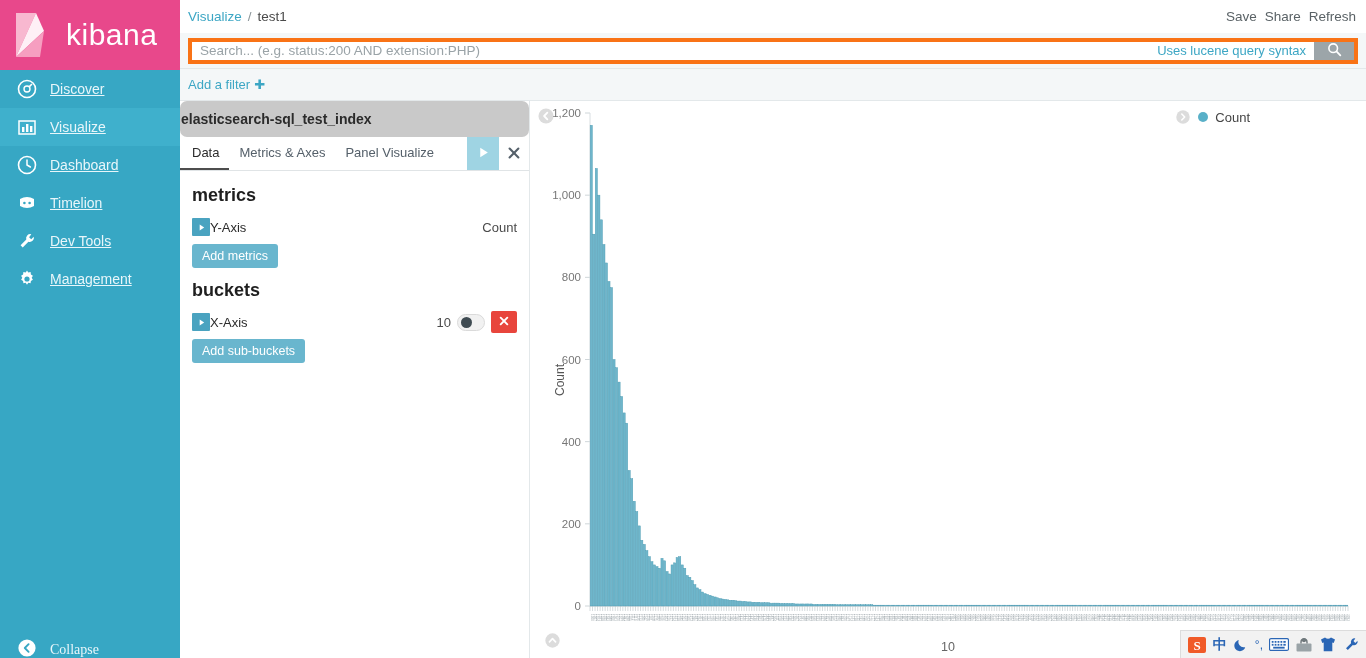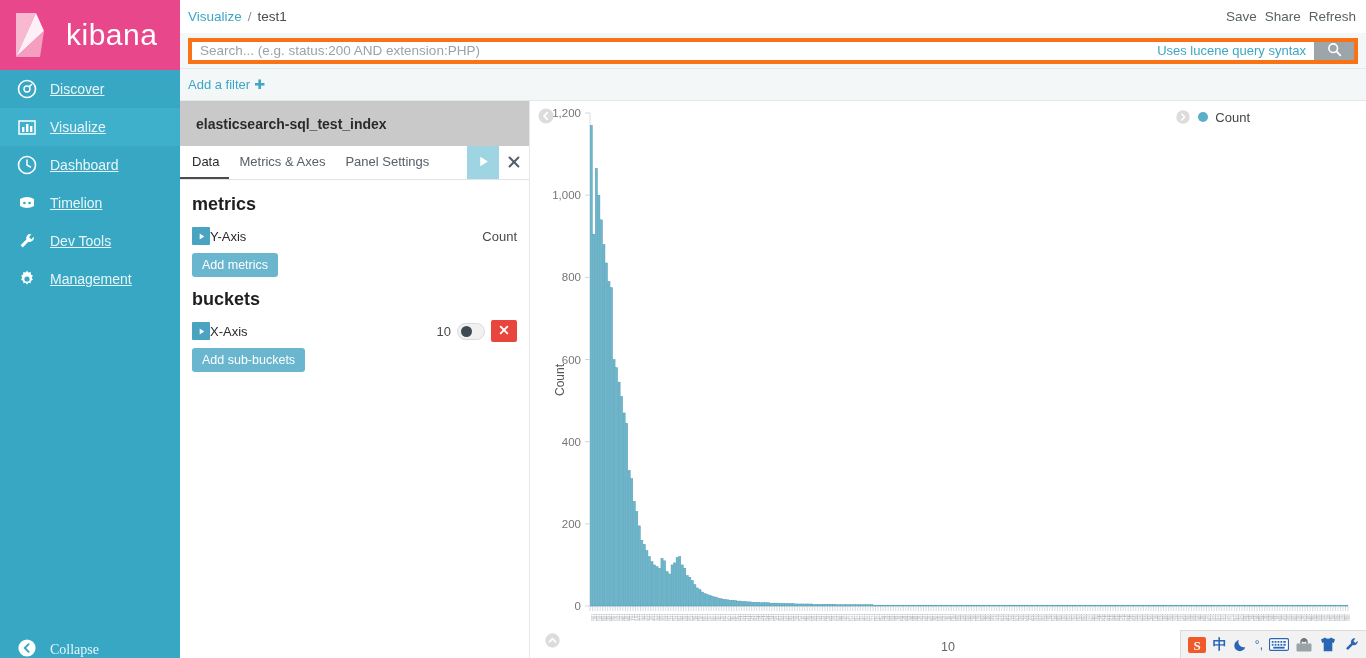--- a/index.html
+++ b/index.html
@@ -101,22 +101,22 @@
   #body-area { flex: 1 1 auto; display: flex; position: relative; min-height: 0; }
 
   
   #editor {
     width: 350px; flex: 0 0 350px;
     display: flex; flex-direction: column;
     border-right: 1px solid #E3E8EA;
     background: #ffffff;
   }
   #editor-header {
-    height: 45px; background: #C9C9C9;
-    display: flex; align-items: center; padding-left: 16px;
+    height: 36px; background: #C9C9C9;
+    display: flex; align-items: center; padding-left: 1px; border-radius: 7px;
   }
   #editor-header .title { font-size: 14px; font-weight: bold; color: #2b2b2b; }
   #editor-tabs {
     height: 34px; display: flex; align-items: stretch;
     border-bottom: 1px solid #E0E4E6; background: #fff;
   }
   .etab {
     display: flex; align-items: center; padding: 0 10px;
     font-size: 13px; color: #55606a; cursor: pointer;
     border-bottom: 2px solid transparent;
@@ -339,21 +339,21 @@
     <div id="body-area">
 
       <div id="editor">
         <div id="editor-header">
           <span class="title">elasticsearch-sql_test_index</span>
         </div>
 
         <div id="editor-tabs">
           <div class="etab active">Data</div>
           <div class="etab">Metrics &amp; Axes</div>
-          <div class="etab">Panel Settings</div>
+          <div class="etab">Panel Visualize</div>
           <div id="etab-spacer"></div>
           <button id="apply-btn">
             <span>
               <svg width="13" height="13" viewBox="0 0 12 12">
                   <polygon points="3,1.6 10,6 3,10.4" fill="#ffffff"></polygon>
                 </svg>
             </span>
           </button>
           <button id="close-editor-btn">
             <span>

